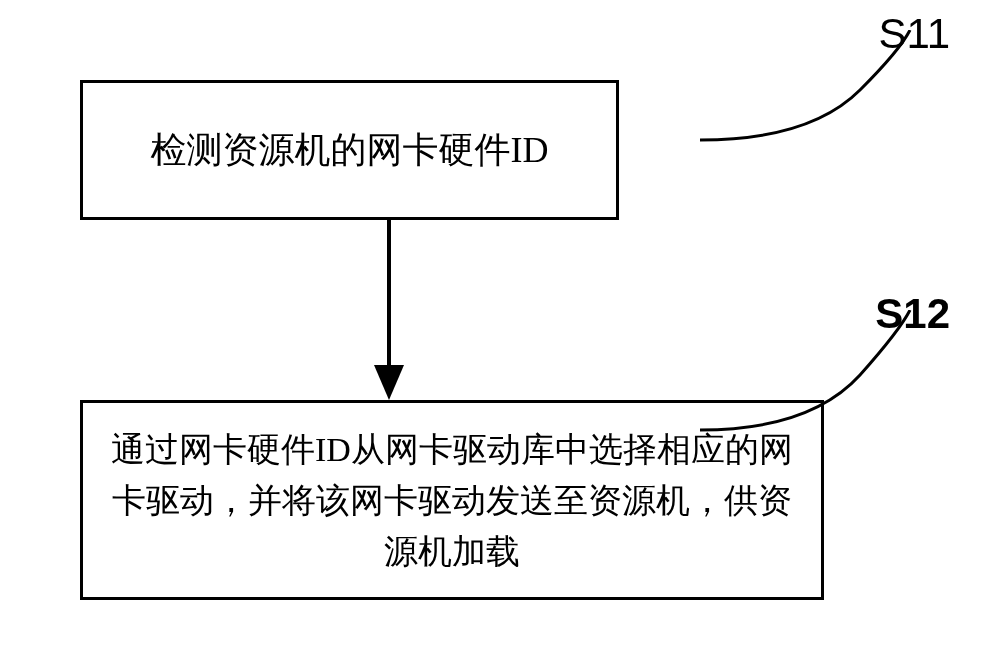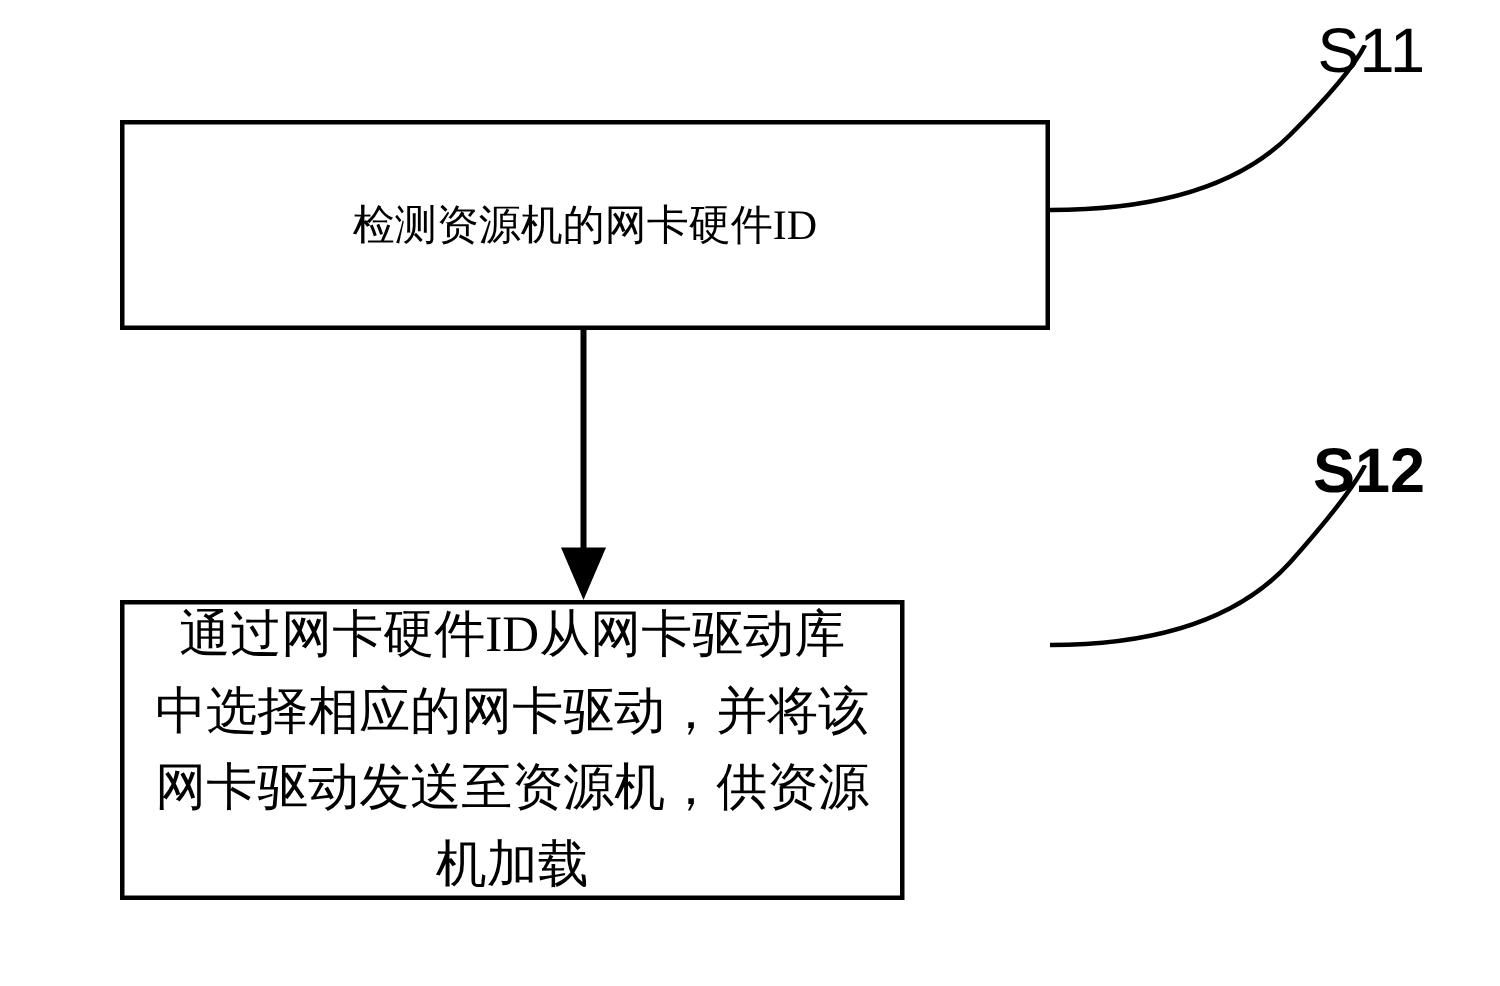--- a/index.html
+++ b/index.html
@@ -25,28 +25,28 @@
       background: #fff;
       display: flex;
       align-items: center;
       justify-content: center;
       text-align: center;
       padding: 20px;
     }
     .box1 {
       left: 80px;
       top: 80px;
-      width: 620px;
+      width: 539px;
       height: 140px;
-      font-size: 28px;
+      font-size: 36px;
     }
     .box2 {
       left: 80px;
       top: 400px;
-      width: 523px;
+      width: 744px;
       height: 200px;
       font-size: 34px;
       line-height: 1.5;
     }
     .arrow-container {
       position: absolute;
       left: 370px;
       top: 220px;
       width: 40px;
       height: 180px;

